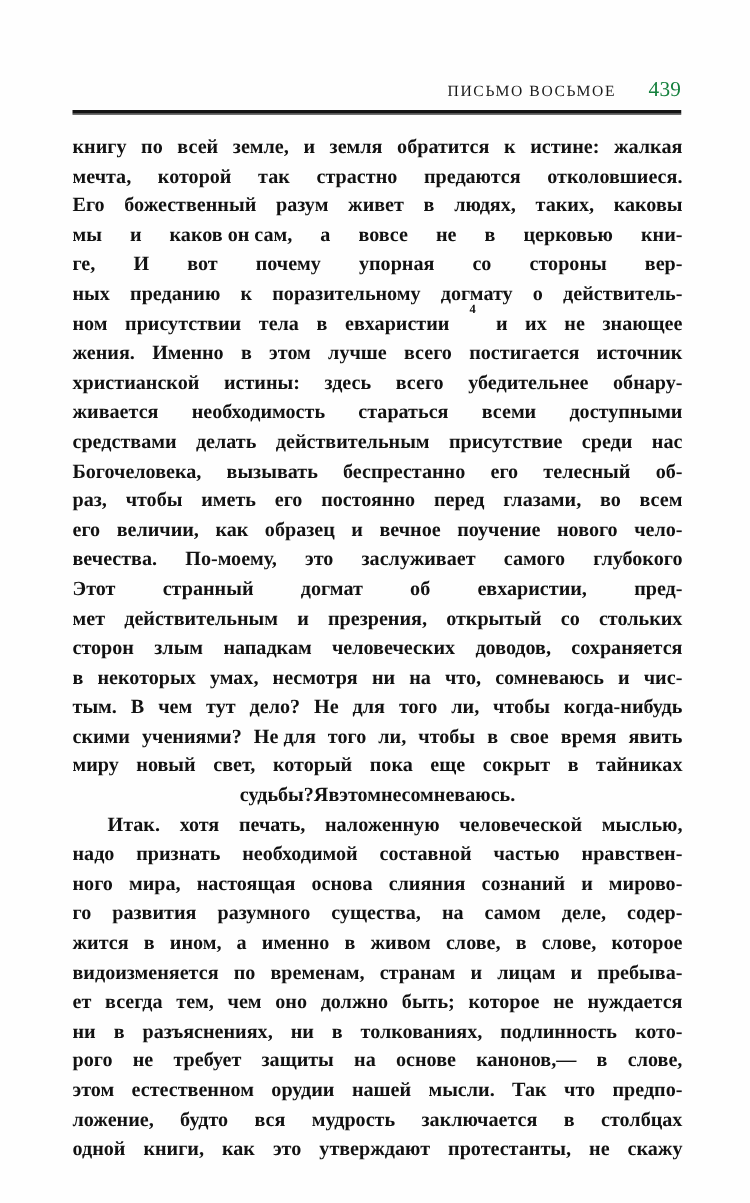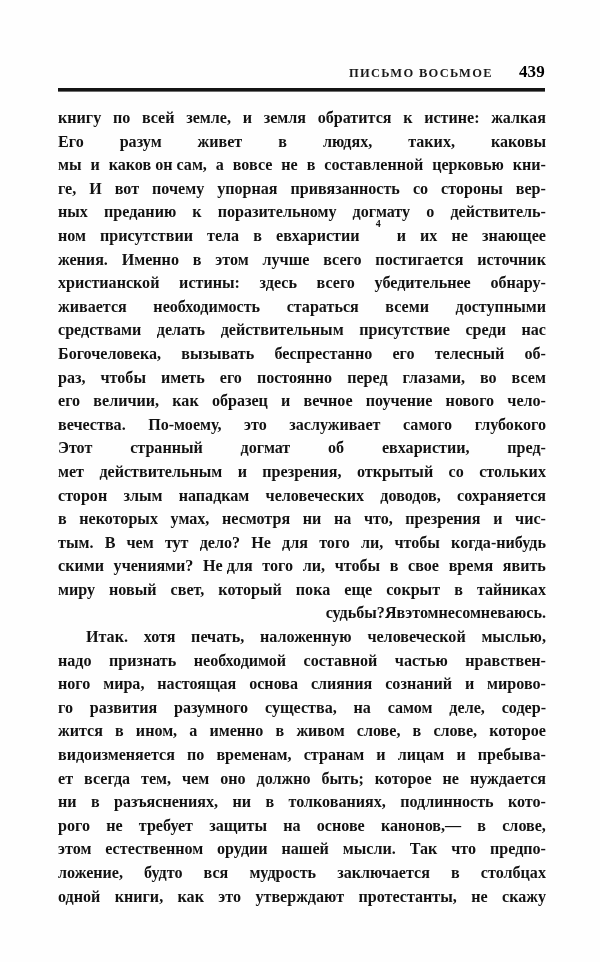--- a/index.html
+++ b/index.html
@@ -30,30 +30,30 @@
     left: 58px;
     top: 62px;
     width: 487px;
     height: 22px;
     display: flex;
     align-items: baseline;
     justify-content: flex-end;
   }
   .head-title {
     font-size: 12.5px;
-    font-weight: 700;
+    font-weight: 400;
     letter-spacing: 1.3px;
     text-transform: uppercase;
     color: #1a1a1a;
     white-space: nowrap;
   }
   .head-folio {
     font-size: 17px;
-    font-weight: 700;
-    color: #000000;
+    font-weight: 400;
+    color: #15803d;
     margin-left: 26px;
     letter-spacing: 0.2px;
   }
 
   .head-rule {
     position: absolute;
     left: 58px;
     top: 88px;
     width: 487px;
     height: 3px;
@@ -85,21 +85,21 @@
     height: 23.6px;
     color: #121212;
     white-space: pre;
     overflow: visible;
   }
   
   .line.just {
     justify-content: space-between;
   }
   .line.last {
-    justify-content: flex-end;
+    justify-content: center;
   }
   .line .w {
     white-space: pre;
   }
   .line.indent {
     padding-left: 28px;
     width: 460px;
     text-align: center;
   }
 
@@ -118,37 +118,38 @@
 
   <div class="running-head">
     <span class="head-title">ПИСЬМО ВОСЬМОЕ</span>
     <span class="head-folio">439</span>
   </div>
 
   <div class="head-rule"></div>
 
   <div class="textblock" id="textblock">
       <div class="line just"><span class="w">книгу</span><span class="w">по</span><span class="w">всей</span><span class="w">земле,</span><span class="w">и</span><span class="w">земля</span><span class="w">обратится</span><span class="w">к</span><span class="w">истине:</span><span class="w">жалкая</span></div>
-      <div class="line just"><span class="w">Его</span><span class="w">разум</span><span class="w">живет</span><span class="w">в</span><span class="w">людях,</span><span class="w">таких,</span><span class="w">каковы</span></div>
-      <div class="line just"><span class="w">мы</span><span class="w">и</span><span class="w">каков он сам,</span><span class="w">а</span><span class="w">вовсе</span><span class="w">не</span><span class="w">в</span><span class="w">составленной</span><span class="w">церковью</span><span class="w">кни-</span></div>
-      <div class="line just"><span class="w">ге,</span><span class="w">И</span><span class="w">вот</span><span class="w">почему</span><span class="w">упорная</span><span class="w">привязанность</span><span class="w">со</span><span class="w">стороны</span><span class="w">вер-</span></div>
+      <div class="line just"><span class="w">мечта,</span><span class="w">которой</span><span class="w">так</span><span class="w">страстно</span><span class="w">предаются</span><span class="w">отколовшиеся.</span></div>
+      <div class="line just"><span class="w">Его</span><span class="w">божественный</span><span class="w">разум</span><span class="w">живет</span><span class="w">в</span><span class="w">людях,</span><span class="w">таких,</span><span class="w">каковы</span></div>
+      <div class="line just"><span class="w">мы</span><span class="w">и</span><span class="w">каков он сам,</span><span class="w">а</span><span class="w">вовсе</span><span class="w">не</span><span class="w">в</span><span class="w">церковью</span><span class="w">кни-</span></div>
+      <div class="line just"><span class="w">ге,</span><span class="w">И</span><span class="w">вот</span><span class="w">почему</span><span class="w">упорная</span><span class="w">со</span><span class="w">стороны</span><span class="w">вер-</span></div>
       <div class="line just"><span class="w">ных</span><span class="w">преданию</span><span class="w">к</span><span class="w">поразительному</span><span class="w">догмату</span><span class="w">о</span><span class="w">действитель-</span></div>
       <div class="line just"><span class="w">ном</span><span class="w">присутствии</span><span class="w">тела</span><span class="w">в</span><span class="w">евхаристии</span><span class="sup">4</span><span class="w">и</span><span class="w">их</span><span class="w">не</span><span class="w">знающее</span></div>
       <div class="line just"><span class="w">жения.</span><span class="w">Именно</span><span class="w">в</span><span class="w">этом</span><span class="w">лучше</span><span class="w">всего</span><span class="w">постигается</span><span class="w">источник</span></div>
       <div class="line just"><span class="w">христианской</span><span class="w">истины:</span><span class="w">здесь</span><span class="w">всего</span><span class="w">убедительнее</span><span class="w">обнару-</span></div>
       <div class="line just"><span class="w">живается</span><span class="w">необходимость</span><span class="w">стараться</span><span class="w">всеми</span><span class="w">доступными</span></div>
       <div class="line just"><span class="w">средствами</span><span class="w">делать</span><span class="w">действительным</span><span class="w">присутствие</span><span class="w">среди</span><span class="w">нас</span></div>
       <div class="line just"><span class="w">Богочеловека,</span><span class="w">вызывать</span><span class="w">беспрестанно</span><span class="w">его</span><span class="w">телесный</span><span class="w">об-</span></div>
       <div class="line just"><span class="w">раз,</span><span class="w">чтобы</span><span class="w">иметь</span><span class="w">его</span><span class="w">постоянно</span><span class="w">перед</span><span class="w">глазами,</span><span class="w">во</span><span class="w">всем</span></div>
       <div class="line just"><span class="w">его</span><span class="w">величии,</span><span class="w">как</span><span class="w">образец</span><span class="w">и</span><span class="w">вечное</span><span class="w">поучение</span><span class="w">нового</span><span class="w">чело-</span></div>
       <div class="line just"><span class="w">вечества.</span><span class="w">По-моему,</span><span class="w">это</span><span class="w">заслуживает</span><span class="w">самого</span><span class="w">глубокого</span></div>
       <div class="line just"><span class="w">Этот</span><span class="w">странный</span><span class="w">догмат</span><span class="w">об</span><span class="w">евхаристии,</span><span class="w">пред-</span></div>
       <div class="line just"><span class="w">мет</span><span class="w">действительным</span><span class="w">и</span><span class="w">презрения,</span><span class="w">открытый</span><span class="w">со</span><span class="w">стольких</span></div>
       <div class="line just"><span class="w">сторон</span><span class="w">злым</span><span class="w">нападкам</span><span class="w">человеческих</span><span class="w">доводов,</span><span class="w">сохраняется</span></div>
-      <div class="line just"><span class="w">в</span><span class="w">некоторых</span><span class="w">умах,</span><span class="w">несмотря</span><span class="w">ни</span><span class="w">на</span><span class="w">что,</span><span class="w">презрения</span><span class="w">и</span><span class="w">чис-</span></div>
+      <div class="line just"><span class="w">в</span><span class="w">некоторых</span><span class="w">умах,</span><span class="w">несмотря</span><span class="w">ни</span><span class="w">на</span><span class="w">что,</span><span class="w">сомневаюсь</span><span class="w">и</span><span class="w">чис-</span></div>
       <div class="line just"><span class="w">тым.</span><span class="w">В</span><span class="w">чем</span><span class="w">тут</span><span class="w">дело?</span><span class="w">Не</span><span class="w">для</span><span class="w">того</span><span class="w">ли,</span><span class="w">чтобы</span><span class="w">когда-нибудь</span></div>
       <div class="line just"><span class="w">скими</span><span class="w">учениями?</span><span class="w">Не для</span><span class="w">того</span><span class="w">ли,</span><span class="w">чтобы</span><span class="w">в</span><span class="w">свое</span><span class="w">время</span><span class="w">явить</span></div>
       <div class="line just"><span class="w">миру</span><span class="w">новый</span><span class="w">свет,</span><span class="w">который</span><span class="w">пока</span><span class="w">еще</span><span class="w">сокрыт</span><span class="w">в</span><span class="w">тайниках</span></div>
       <div class="line last"><span class="w">судьбы?</span><span class="w">Я</span><span class="w">в</span><span class="w">этом</span><span class="w">не</span><span class="w">сомневаюсь.</span></div>
       <div class="line just indent"><span class="w">Итак.</span><span class="w">хотя</span><span class="w">печать,</span><span class="w">наложенную</span><span class="w">человеческой</span><span class="w">мыслью,</span></div>
       <div class="line just"><span class="w">надо</span><span class="w">признать</span><span class="w">необходимой</span><span class="w">составной</span><span class="w">частью</span><span class="w">нравствен-</span></div>
       <div class="line just"><span class="w">ного</span><span class="w">мира,</span><span class="w">настоящая</span><span class="w">основа</span><span class="w">слияния</span><span class="w">сознаний</span><span class="w">и</span><span class="w">мирово-</span></div>
       <div class="line just"><span class="w">го</span><span class="w">развития</span><span class="w">разумного</span><span class="w">существа,</span><span class="w">на</span><span class="w">самом</span><span class="w">деле,</span><span class="w">содер-</span></div>
       <div class="line just"><span class="w">жится</span><span class="w">в</span><span class="w">ином,</span><span class="w">а</span><span class="w">именно</span><span class="w">в</span><span class="w">живом</span><span class="w">слове,</span><span class="w">в</span><span class="w">слове,</span><span class="w">которое</span></div>
       <div class="line just"><span class="w">видоизменяется</span><span class="w">по</span><span class="w">временам,</span><span class="w">странам</span><span class="w">и</span><span class="w">лицам</span><span class="w">и</span><span class="w">пребыва-</span></div>

